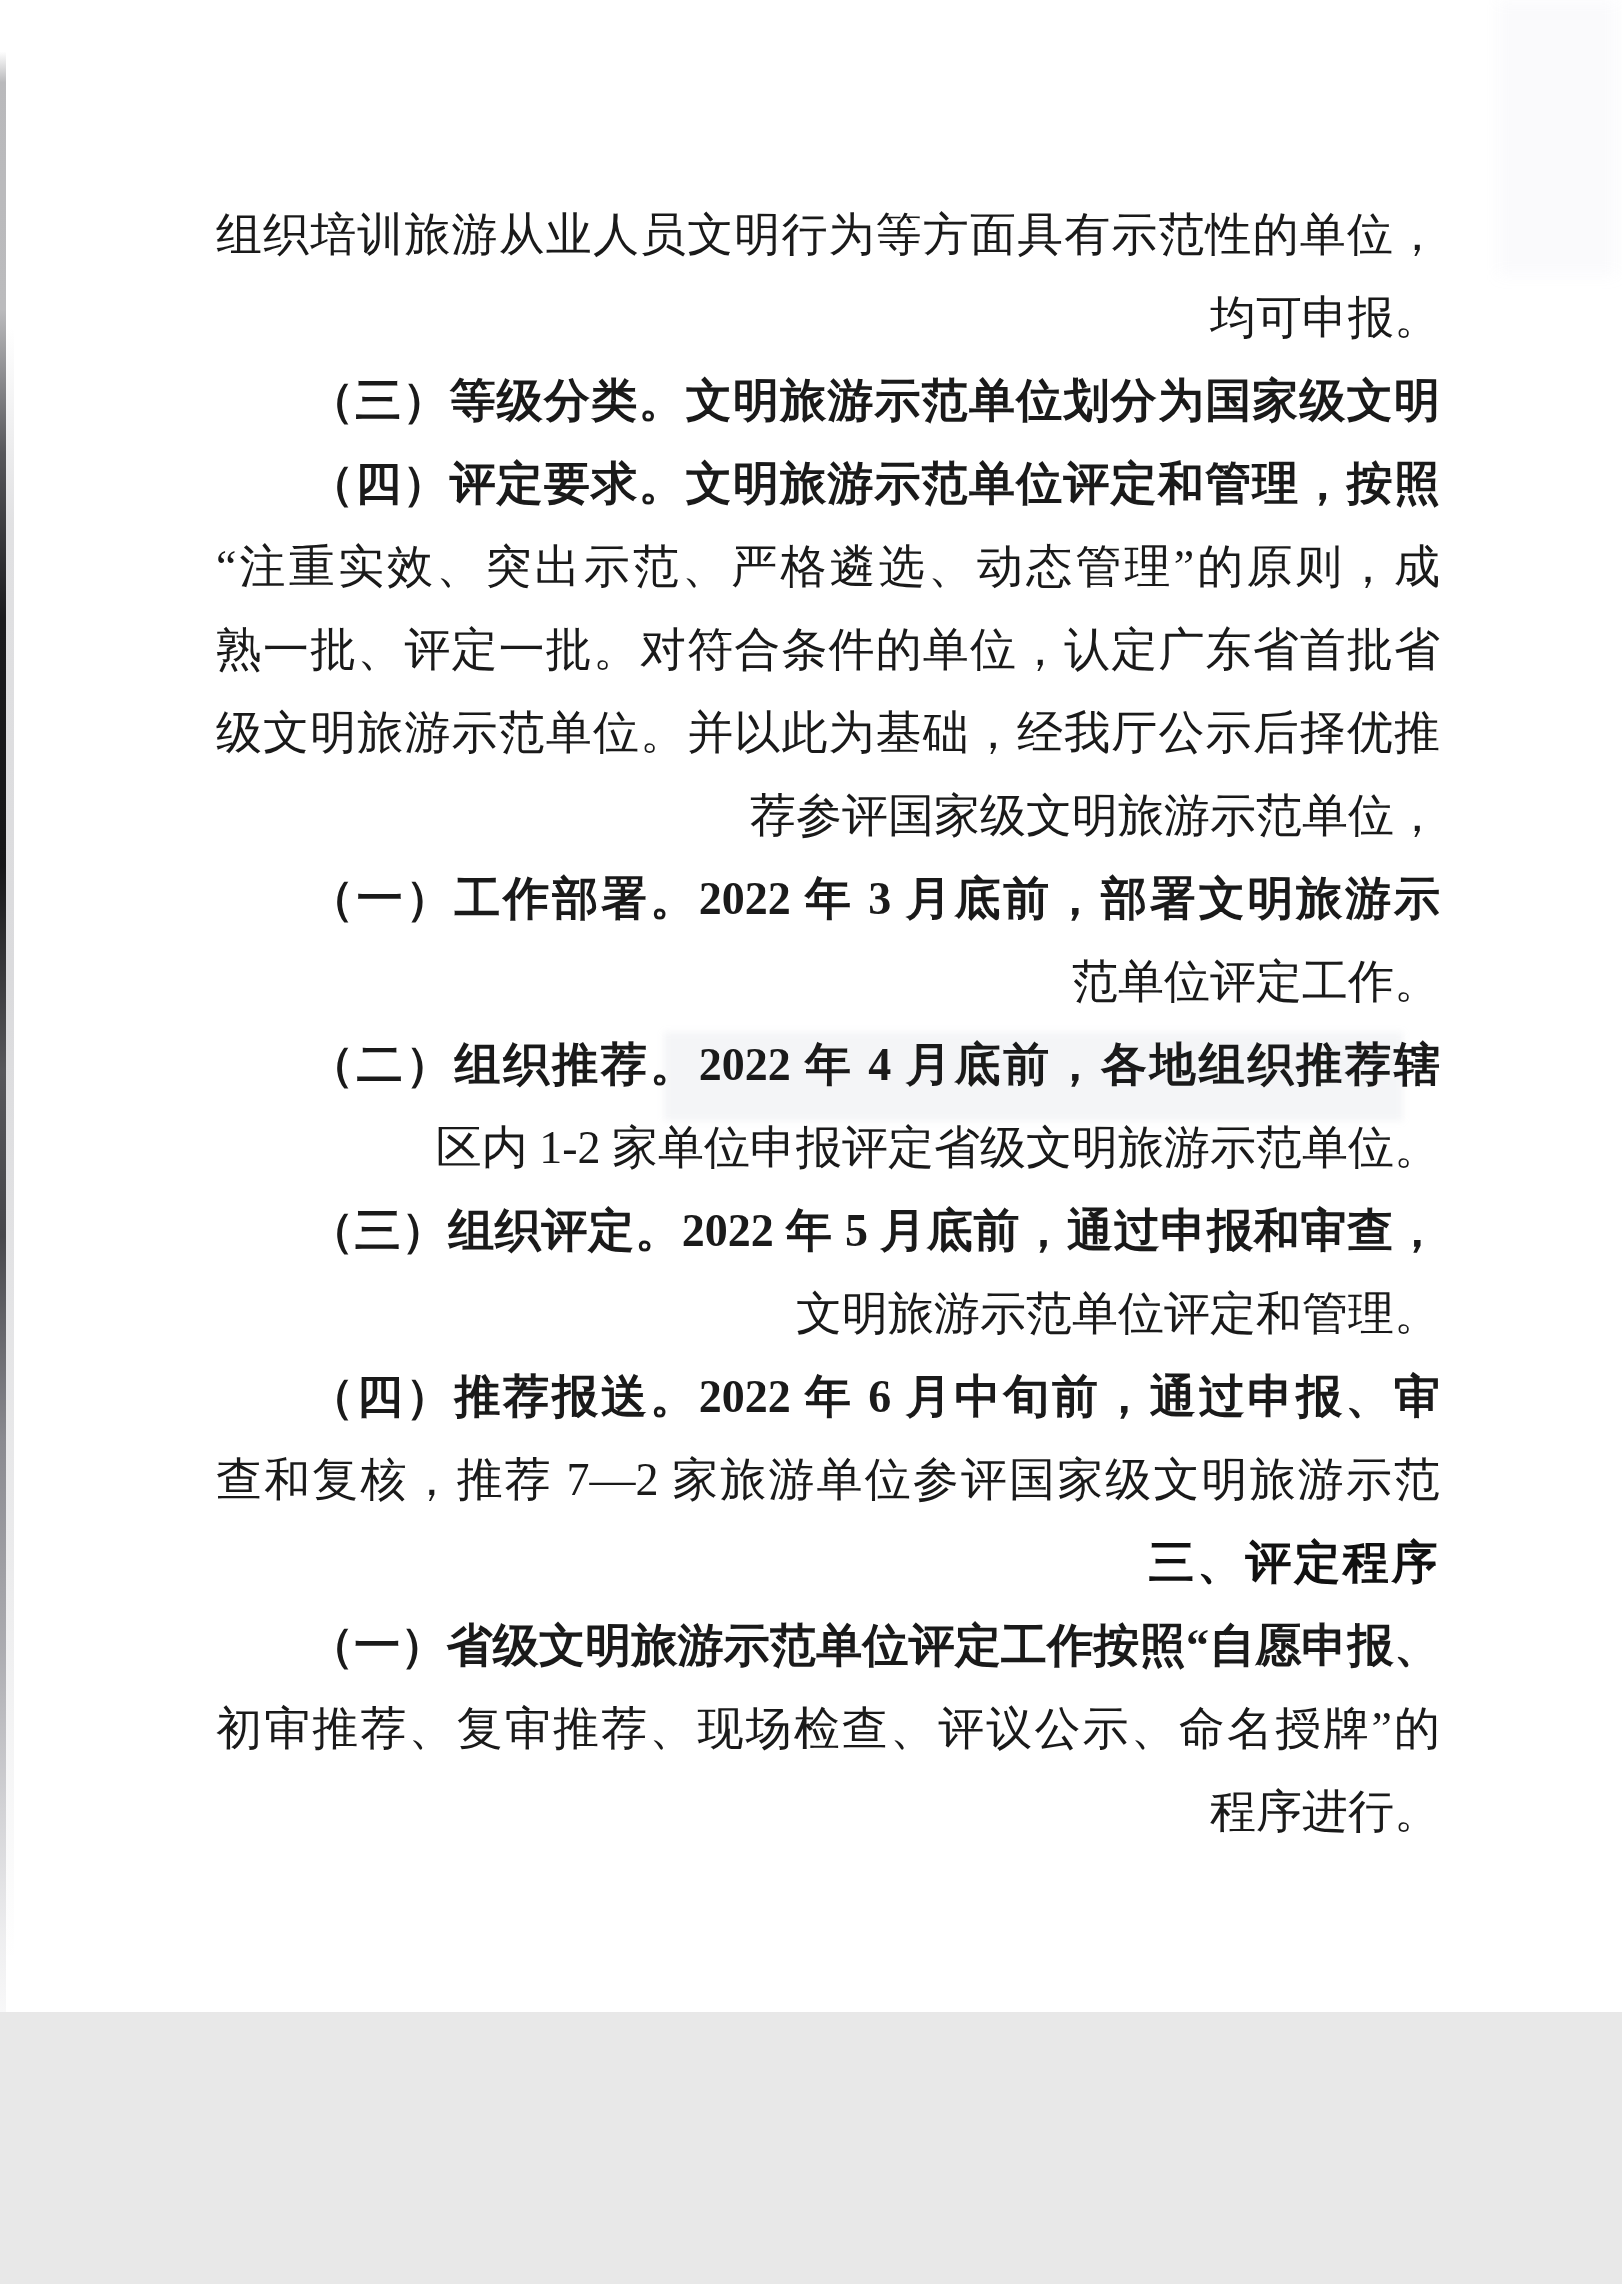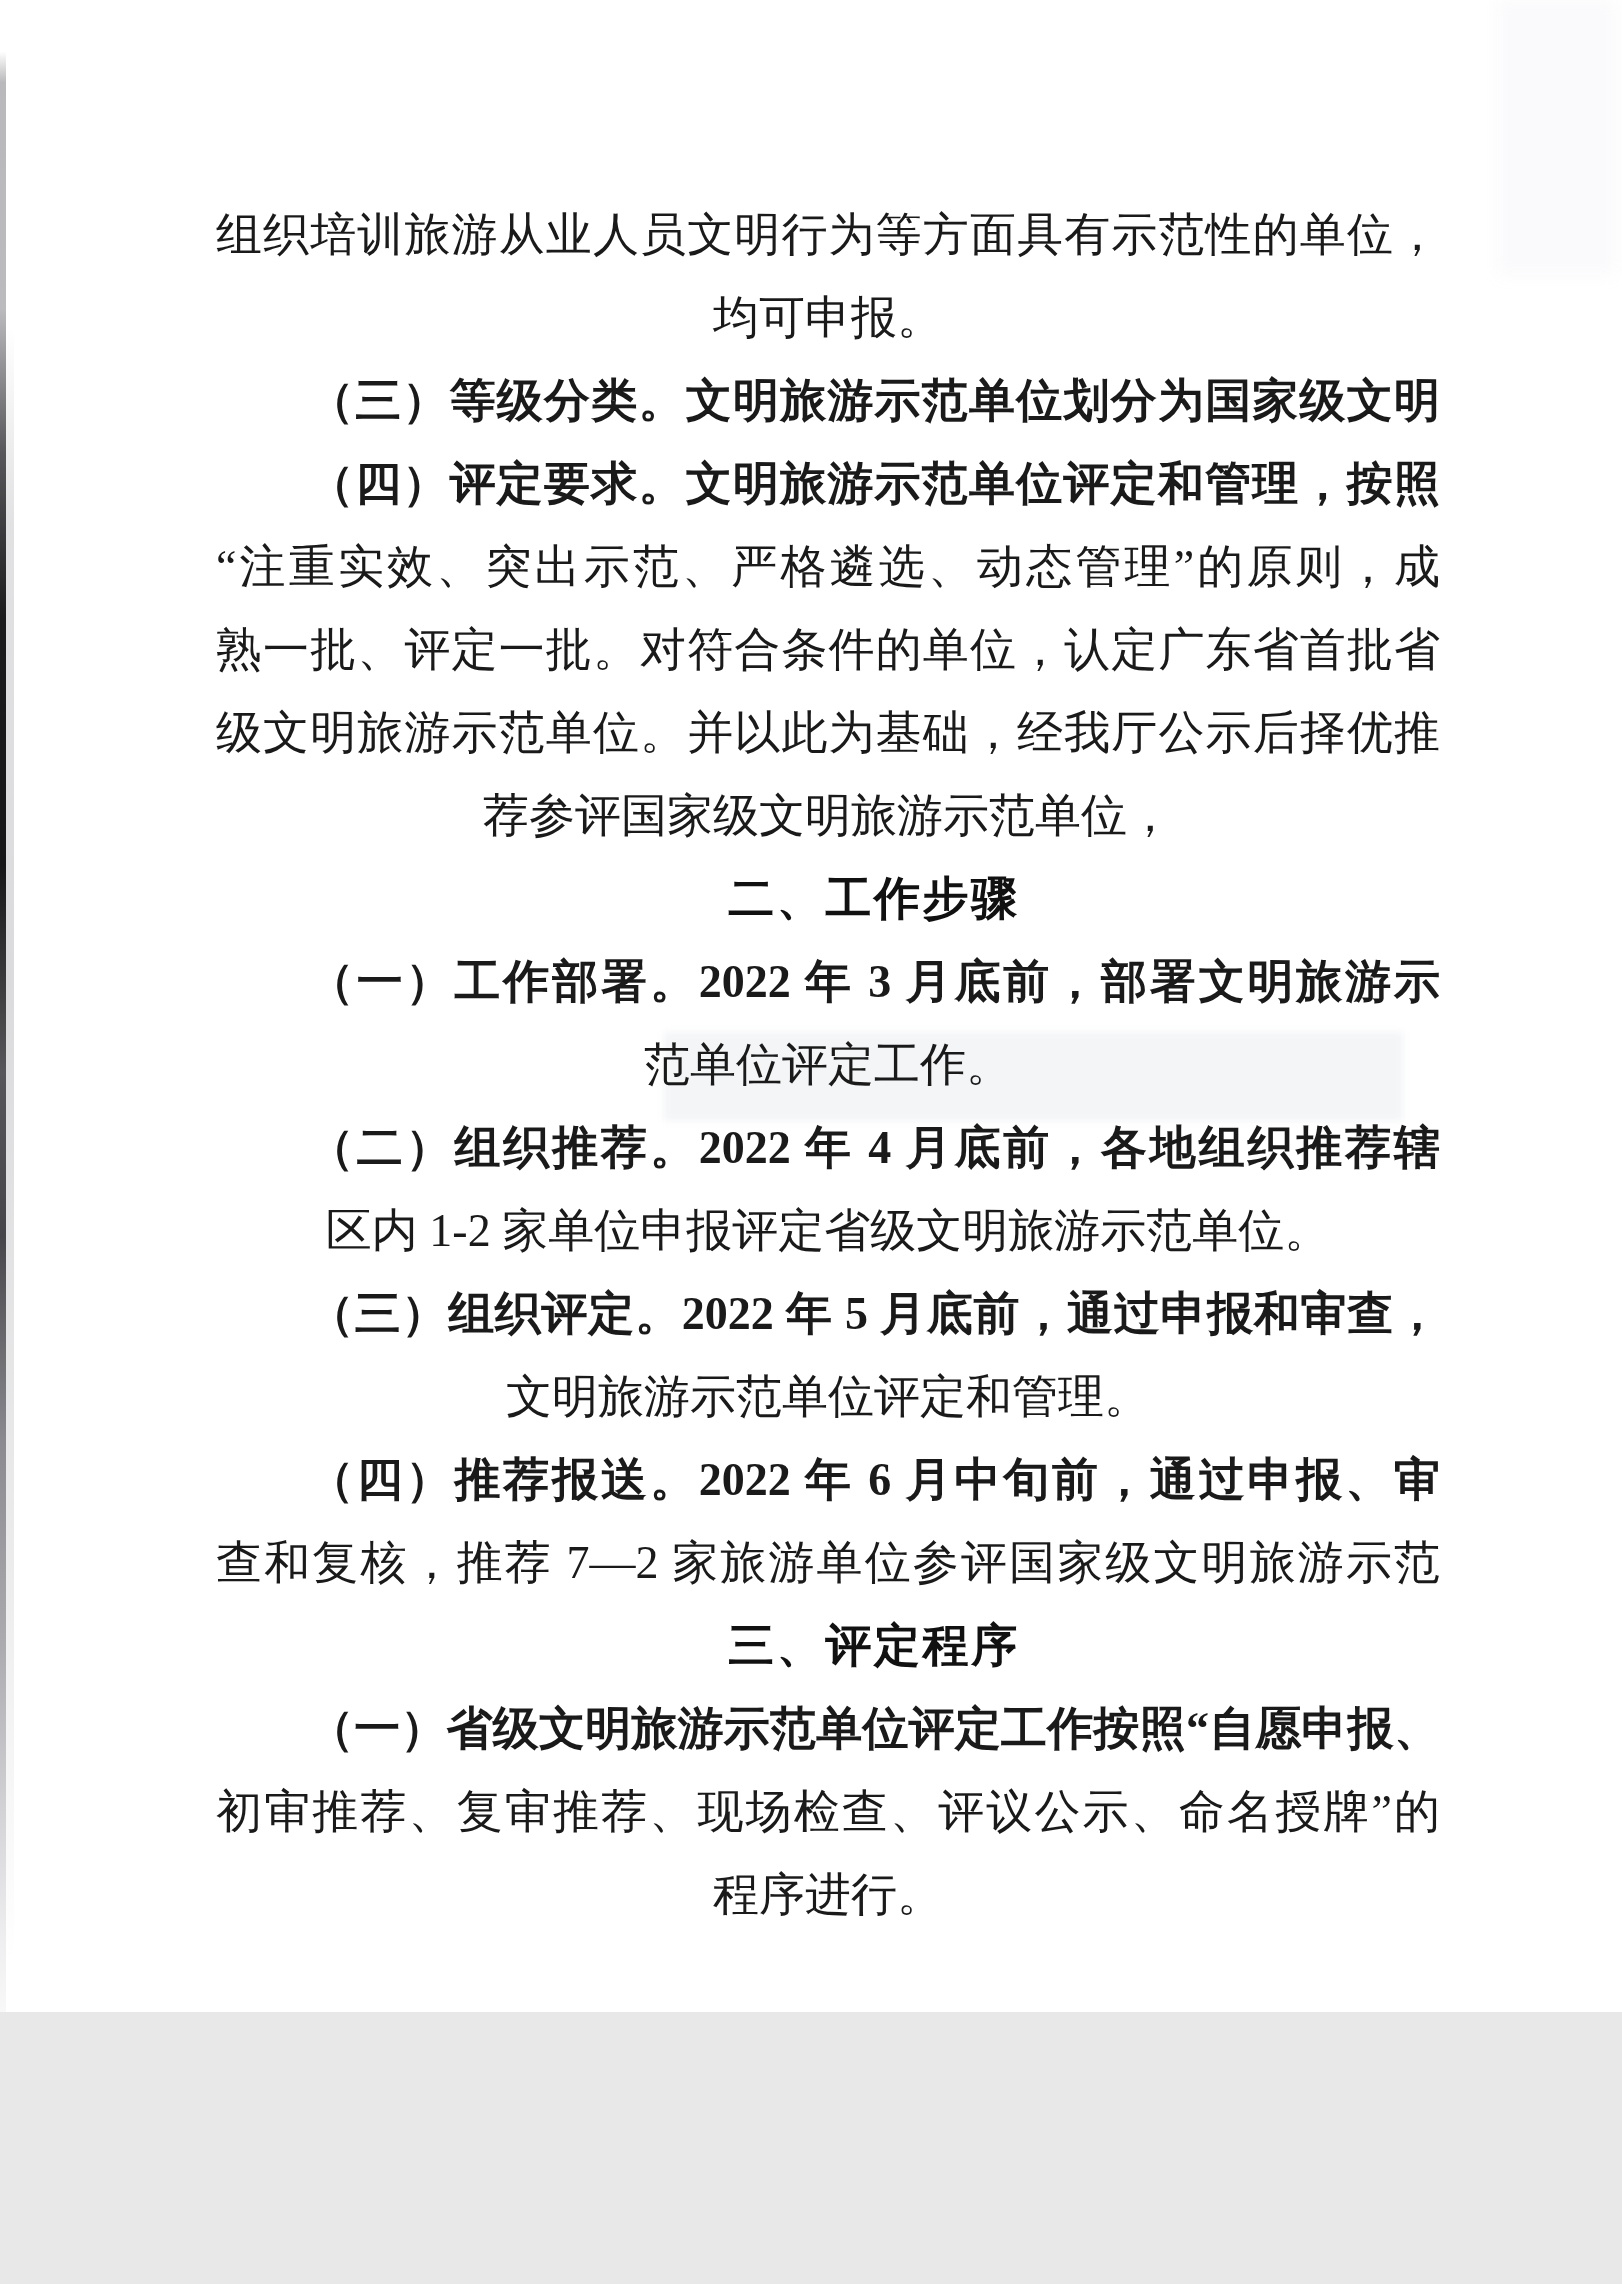--- a/index.html
+++ b/index.html
@@ -20,21 +20,21 @@
     position: absolute;
     left: 216px;
     top: 193px;
     width: 1224px;
     color: #1a1a1a;
   }
   .line {
     height: 83px;
     line-height: 83px;
     font-size: 46px;
-    text-align: center;
+    text-align: right;
     overflow: visible;
   }
   .line.indent { padding-left: 92px; font-weight: bold; }
   .line.fill {
     text-align: justify;
     text-align-last: justify;
   }
   .line.bold {
     font-weight: bold;
     font-family: "Liberation Sans", "DejaVu Sans", sans-serif;
@@ -124,21 +124,20 @@
 
   <div id="text-block">
       <div class="line fill">组织培训旅游从业人员文明行为等方面具有示范性的单位，</div>
       <div class="line">均可申报。</div>
       <div class="line indent fill">（三）等级分类。文明旅游示范单位划分为国家级文明</div>
       <div class="line indent fill">（四）评定要求。文明旅游示范单位评定和管理，按照</div>
       <div class="line fill">“注重实效、突出示范、严格遴选、动态管理”的原则，成</div>
       <div class="line fill">熟一批、评定一批。对符合条件的单位，认定广东省首批省</div>
       <div class="line fill">级文明旅游示范单位。并以此为基础，经我厅公示后择优推</div>
       <div class="line">荐参评国家级文明旅游示范单位，</div>
-      <div class="line indent bold">二、工作步骤</div>
       <div class="line indent fill">（一）工作部署。2022 年 3 月底前，部署文明旅游示</div>
       <div class="line">范单位评定工作。</div>
       <div class="line indent fill">（二）组织推荐。2022 年 4 月底前，各地组织推荐辖</div>
       <div class="line">区内 1-2 家单位申报评定省级文明旅游示范单位。</div>
       <div class="line indent fill">（三）组织评定。2022 年 5 月底前，通过申报和审查，</div>
       <div class="line">文明旅游示范单位评定和管理。</div>
       <div class="line indent fill">（四）推荐报送。2022 年 6 月中旬前，通过申报、审</div>
       <div class="line fill">查和复核，推荐 7—2 家旅游单位参评国家级文明旅游示范</div>
       <div class="line indent bold">三、评定程序</div>
       <div class="line indent fill">（一）省级文明旅游示范单位评定工作按照“自愿申报、</div>

